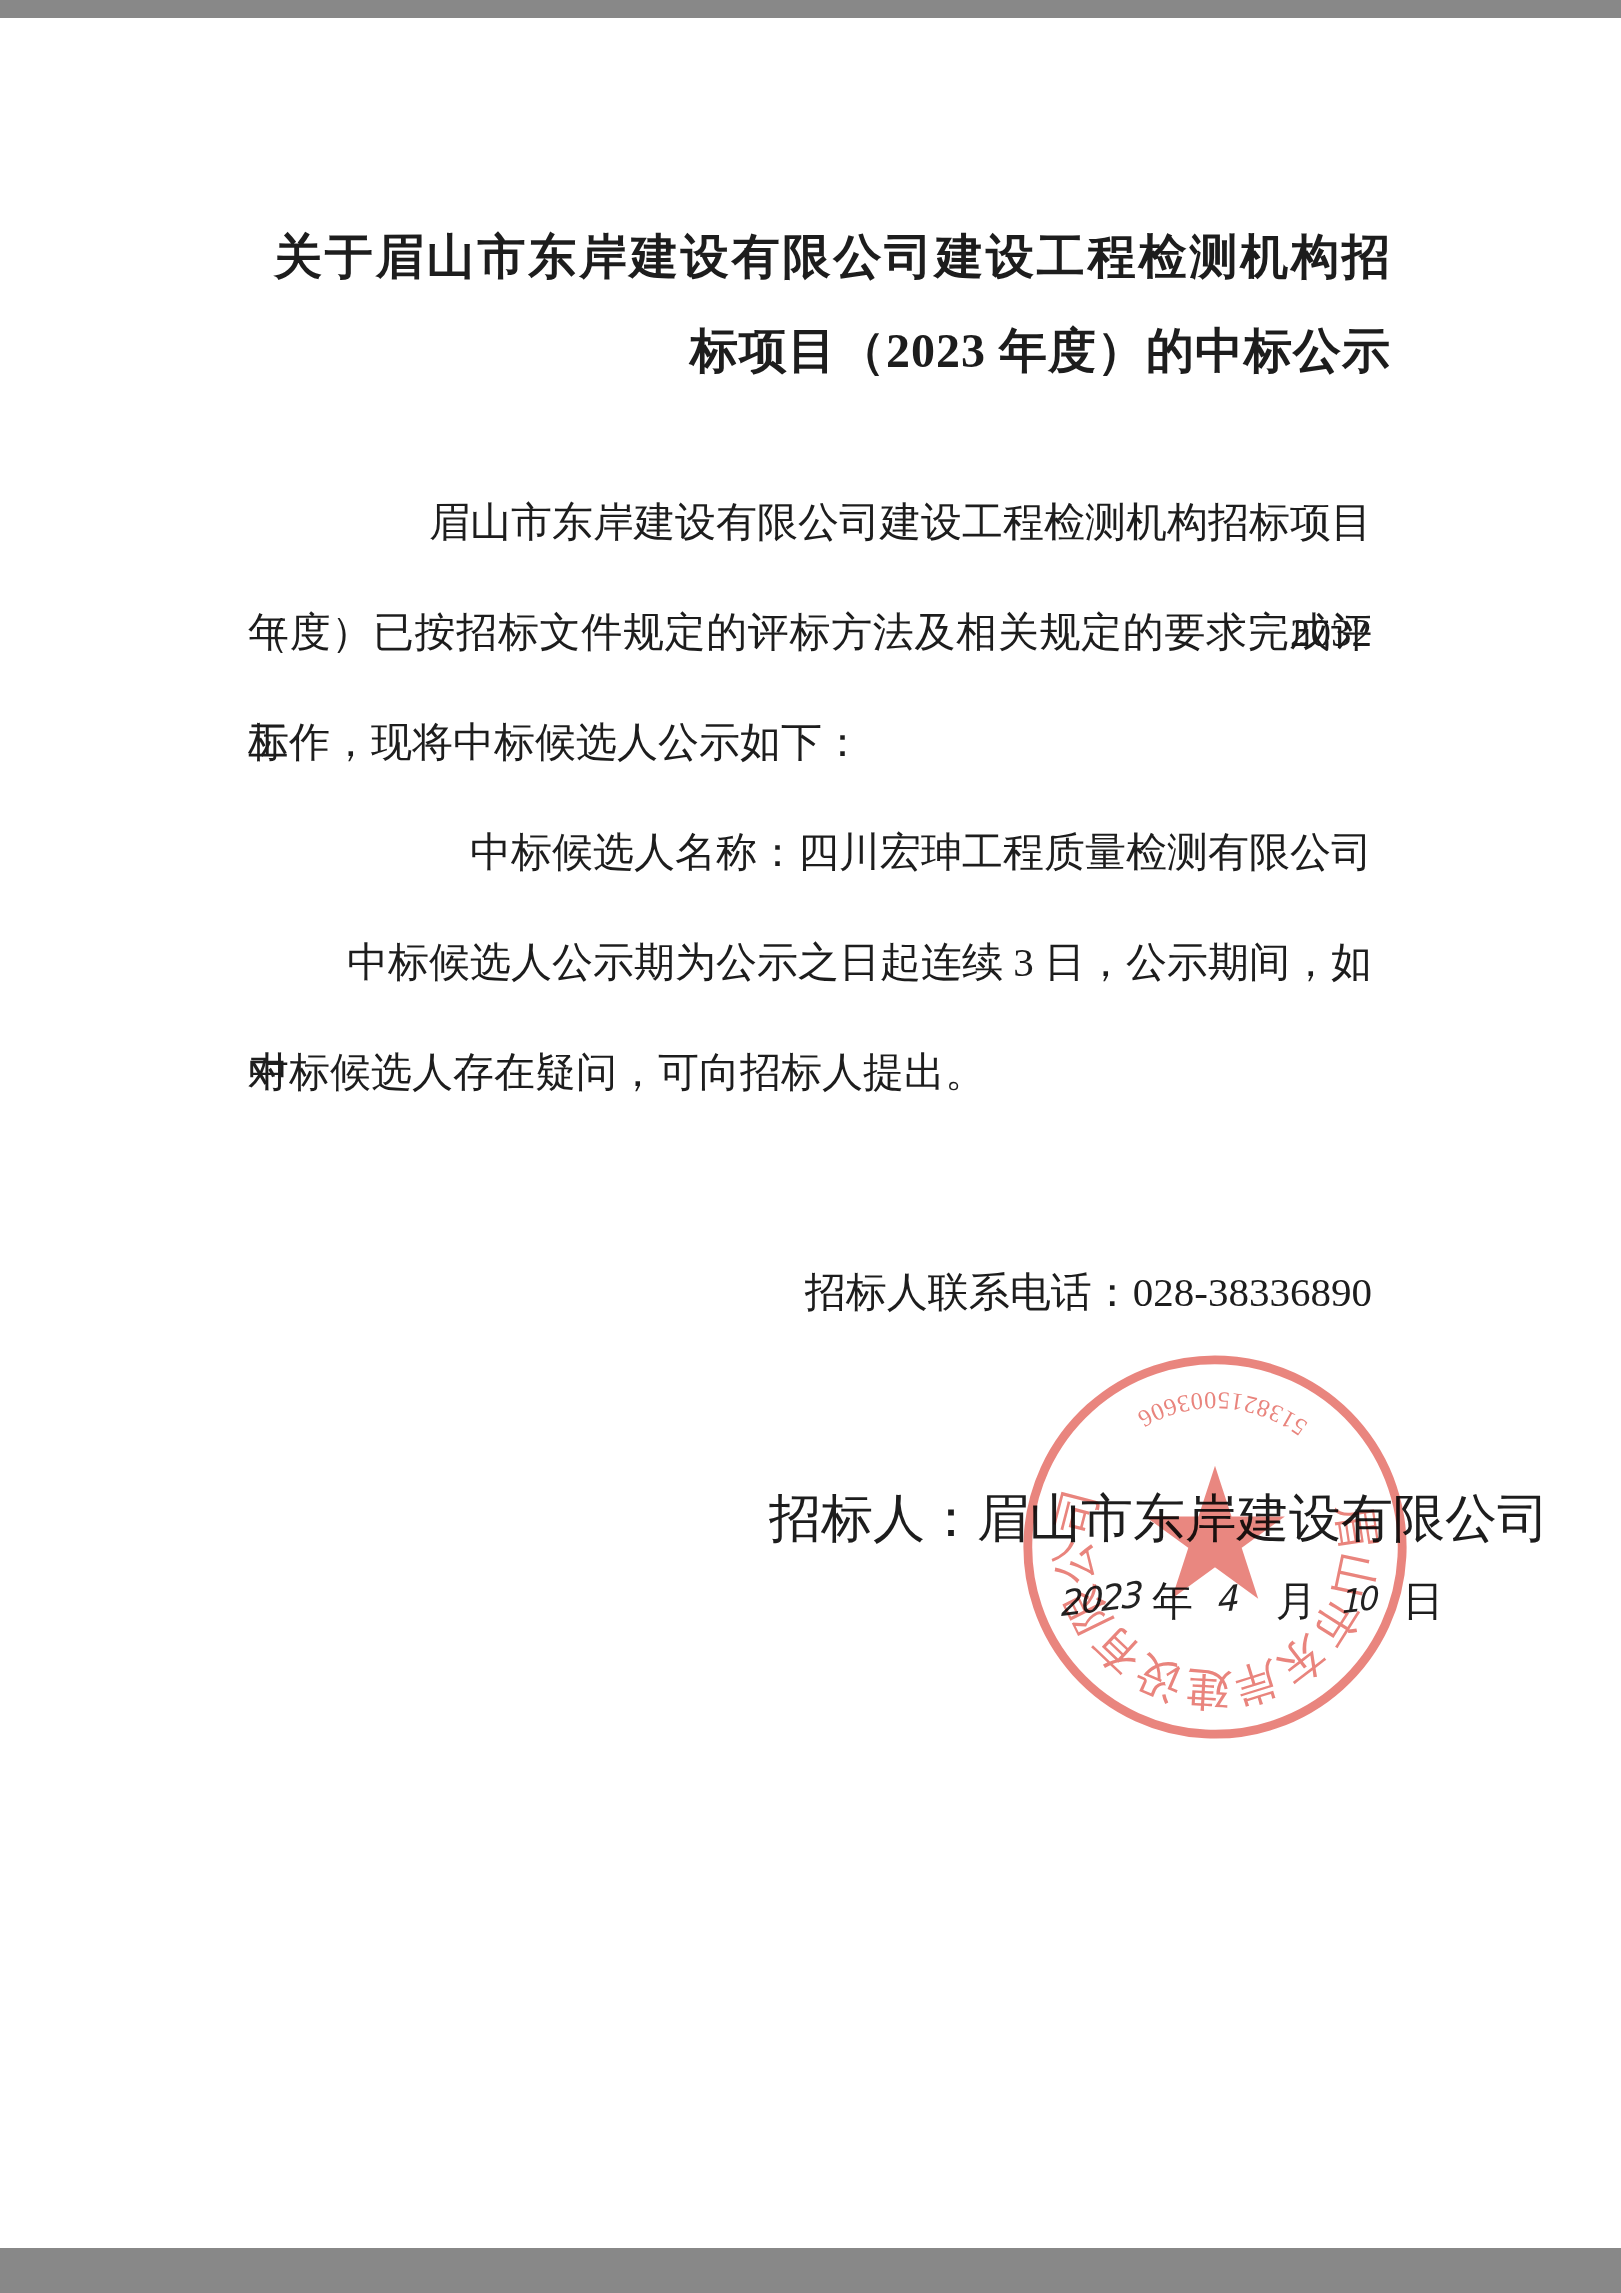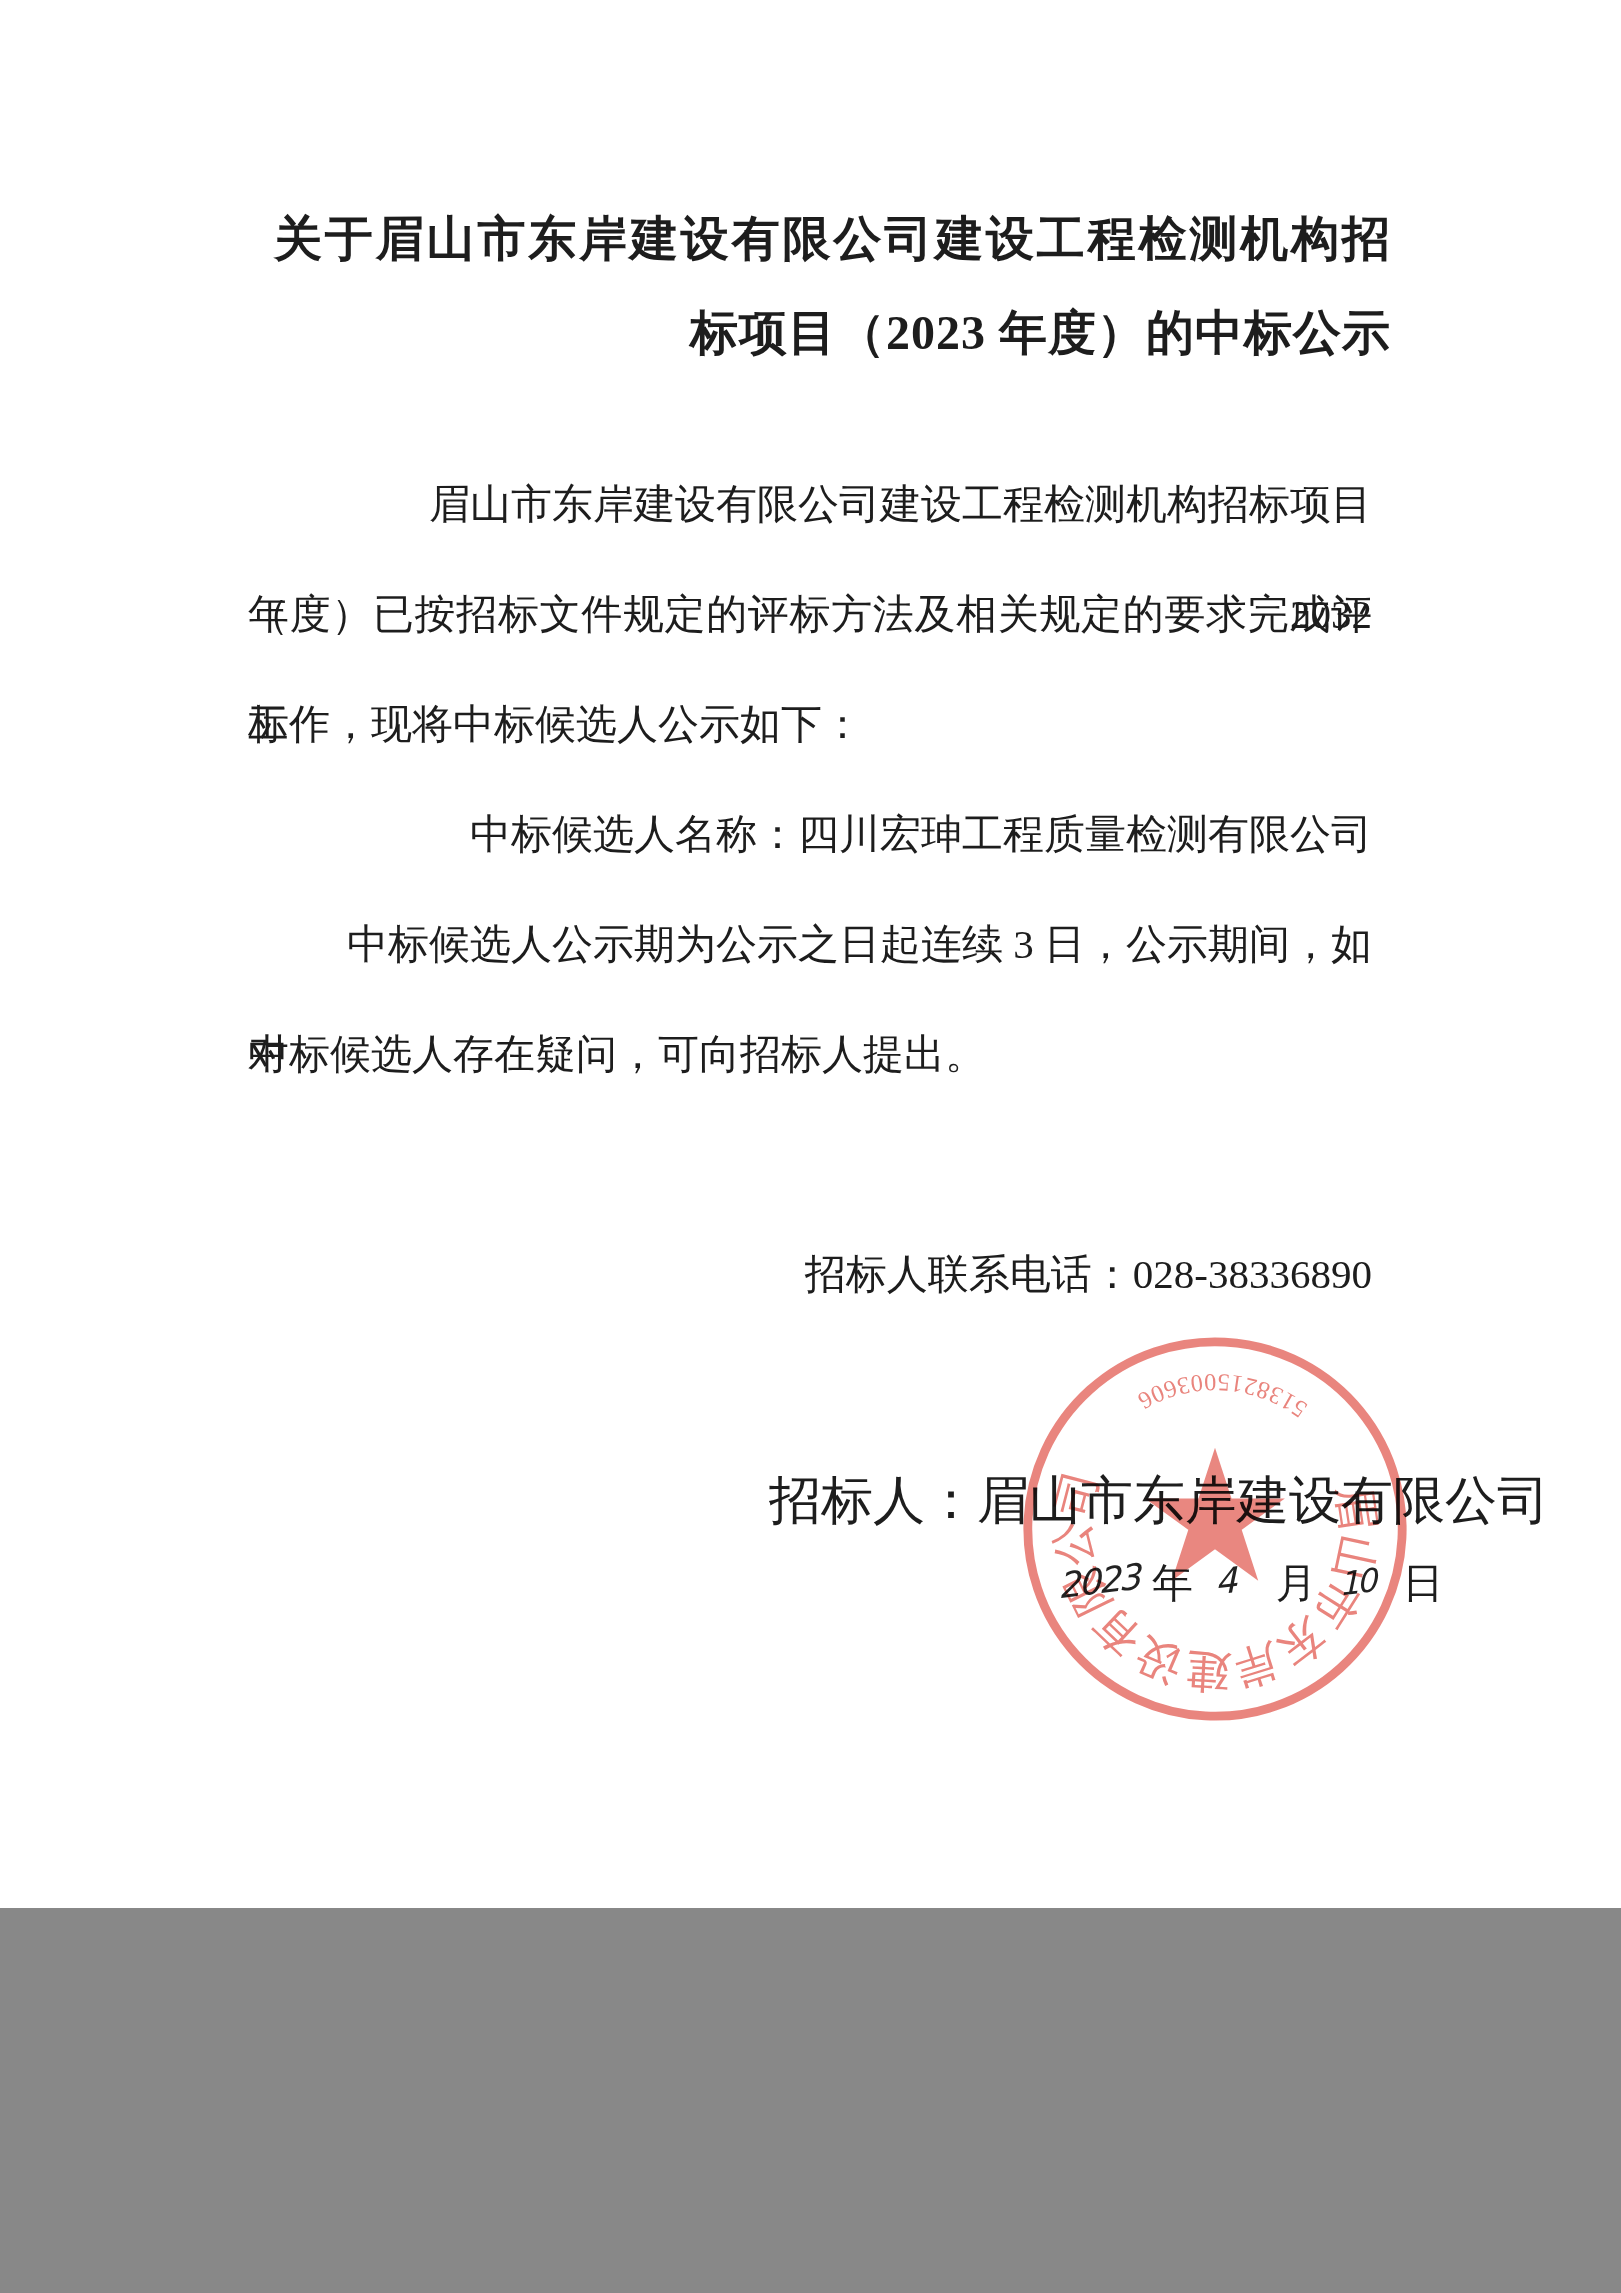--- a/index.html
+++ b/index.html
@@ -1,19 +1,19 @@
 <!DOCTYPE html>
 <html><head>
 <meta charset="utf-8">
 <style>
   html,body { margin:0; padding:0; background:#888; }
   .page {
     position:relative;
-    width:1621px; height:1908px;
-    margin:0 auto;
+    width:1621px; height:2230px;
+    margin:18px auto;
     background:#ffffff;
     overflow:hidden;
     font-family:"Liberation Serif","DejaVu Serif",serif;
     color:#1d1d1d;
   }
   
   .title-block {
     position:absolute; left:274px; top:192px; width:1117px;
     font-size:48px; font-weight:bold; line-height:94px;
     letter-spacing:1px;

